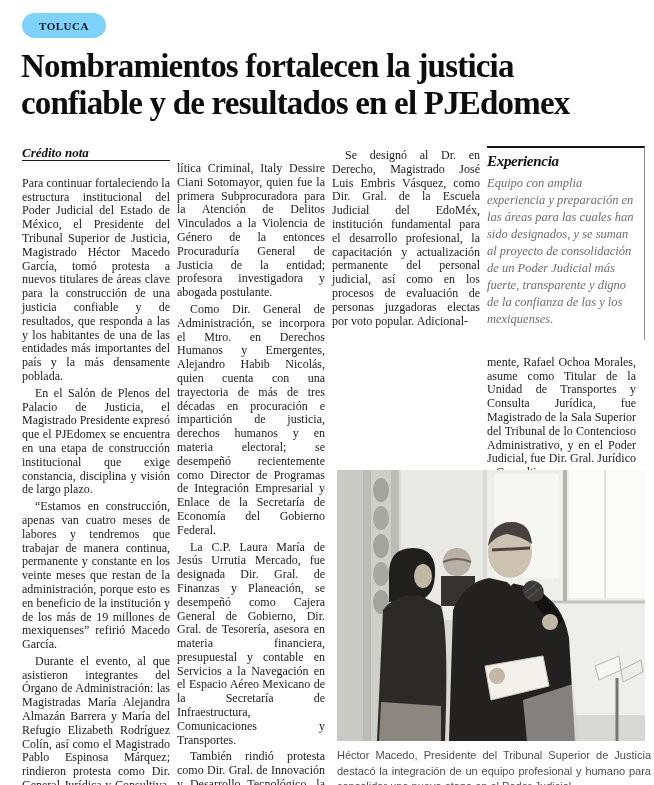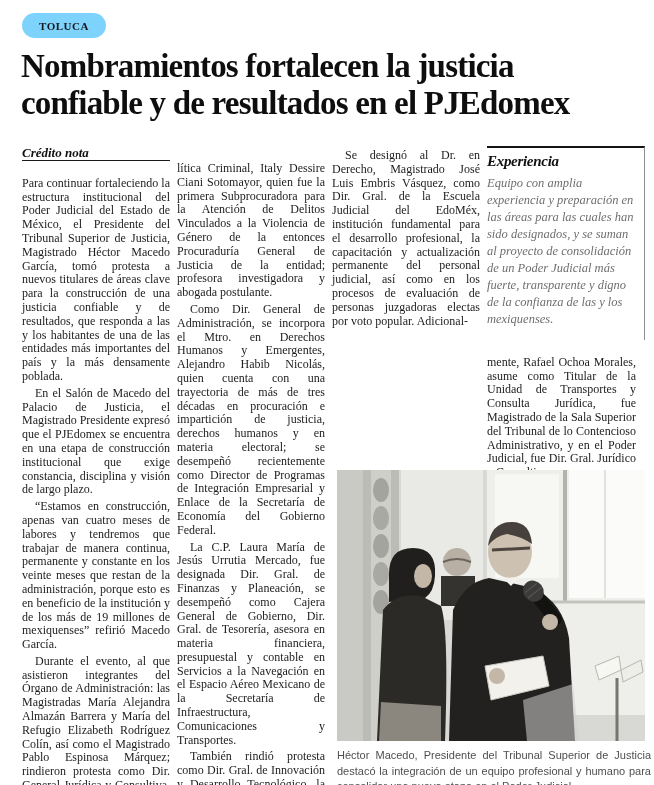--- a/index.html
+++ b/index.html
@@ -115,21 +115,21 @@
 
   <div class="badge">
     <span>TOLUCA</span>
   </div>
 
   <h1 class="headline">Nombramientos fortalecen la justicia confiable y de resultados en el PJEdomex</h1>
 
   <div class="col col-1">
     <div class="kicker">Crédito nota</div>
     <p class="first">Para continuar fortaleciendo la estructura institucional del Poder Judicial del Estado de México, el Presidente del Tribunal Superior de Justicia, Magistrado Héctor Macedo García, tomó protesta a nuevos titulares de áreas clave para la construcción de una justicia confiable y de resultados, que responda a las y los habitantes de una de las entidades más importantes del país y la más densamente poblada.</p>
-    <p>En el Salón de Macedo del Palacio de Justicia, el Magistrado Presidente expresó que el PJEdomex se encuentra en una etapa de construcción institucional que exige constancia, disciplina y visión de largo plazo.</p>
+    <p>En el Salón de Plenos del Palacio de Justicia, el Magistrado Presidente expresó que el PJEdomex se encuentra en una etapa de construcción institucional que exige constancia, disciplina y visión de largo plazo.</p>
     <p>“Estamos en construcción, apenas van cuatro meses de labores y tendremos que trabajar de manera continua, permanente y constante en los veinte meses que restan de la administración, porque esto es en beneficio de la institución y de los más de 19 millones de mexiquenses” refirió Macedo García.</p>
     <p>Durante el evento, al que asistieron integrantes del Órgano de Administración: las Magistradas María Alejandra Almazán Barrera y María del Refugio Elizabeth Rodríguez Colín, así como el Magistrado Pablo Espinosa Márquez; rindieron protesta como Dir. General Jurídica y Consultiva, la Dra. en Ciencias Penales y Po-</p>
   </div>
 
   <div class="col col-2">
     <p class="first cont">lítica Criminal, Italy Dessire Ciani Sotomayor, quien fue la primera Subprocuradora para la Atención de Delitos Vinculados a la Violencia de Género de la entonces Procuraduría General de Justicia de la entidad; profesora investigadora y abogada postulante.</p>
     <p>Como Dir. General de Administración, se incorpora el Mtro. en Derechos Humanos y Emergentes, Alejandro Habib Nicolás, quien cuenta con una trayectoria de más de tres décadas en procuración e impartición de justicia, derechos humanos y en materia electoral; se desempeñó recientemente como Director de Programas de Integración Empresarial y Enlace de la Secretaría de Economía del Gobierno Federal.</p>
     <p>La C.P. Laura María de Jesús Urrutia Mercado, fue designada Dir. Gral. de Finanzas y Planeación, se desempeñó como Cajera General de Gobierno, Dir. Gral. de Tesorería, asesora en materia financiera, presupuestal y contable en Servicios a la Navegación en el Espacio Aéreo Mexicano de la Secretaría de Infraestructura, Comunicaciones y Transportes.</p>
     <p>También rindió protesta como Dir. Gral. de Innovación y Desarrollo Tecnológico, la Mtra. en Gestión de Proyectos con Especialidad en Tecnologías de la Información, Cynthia Lilian Barrales Rodríguez, quien fue Dir. Gral. de Tecnologías de la Información de la Agencia Nacional de</p>
   </div>

